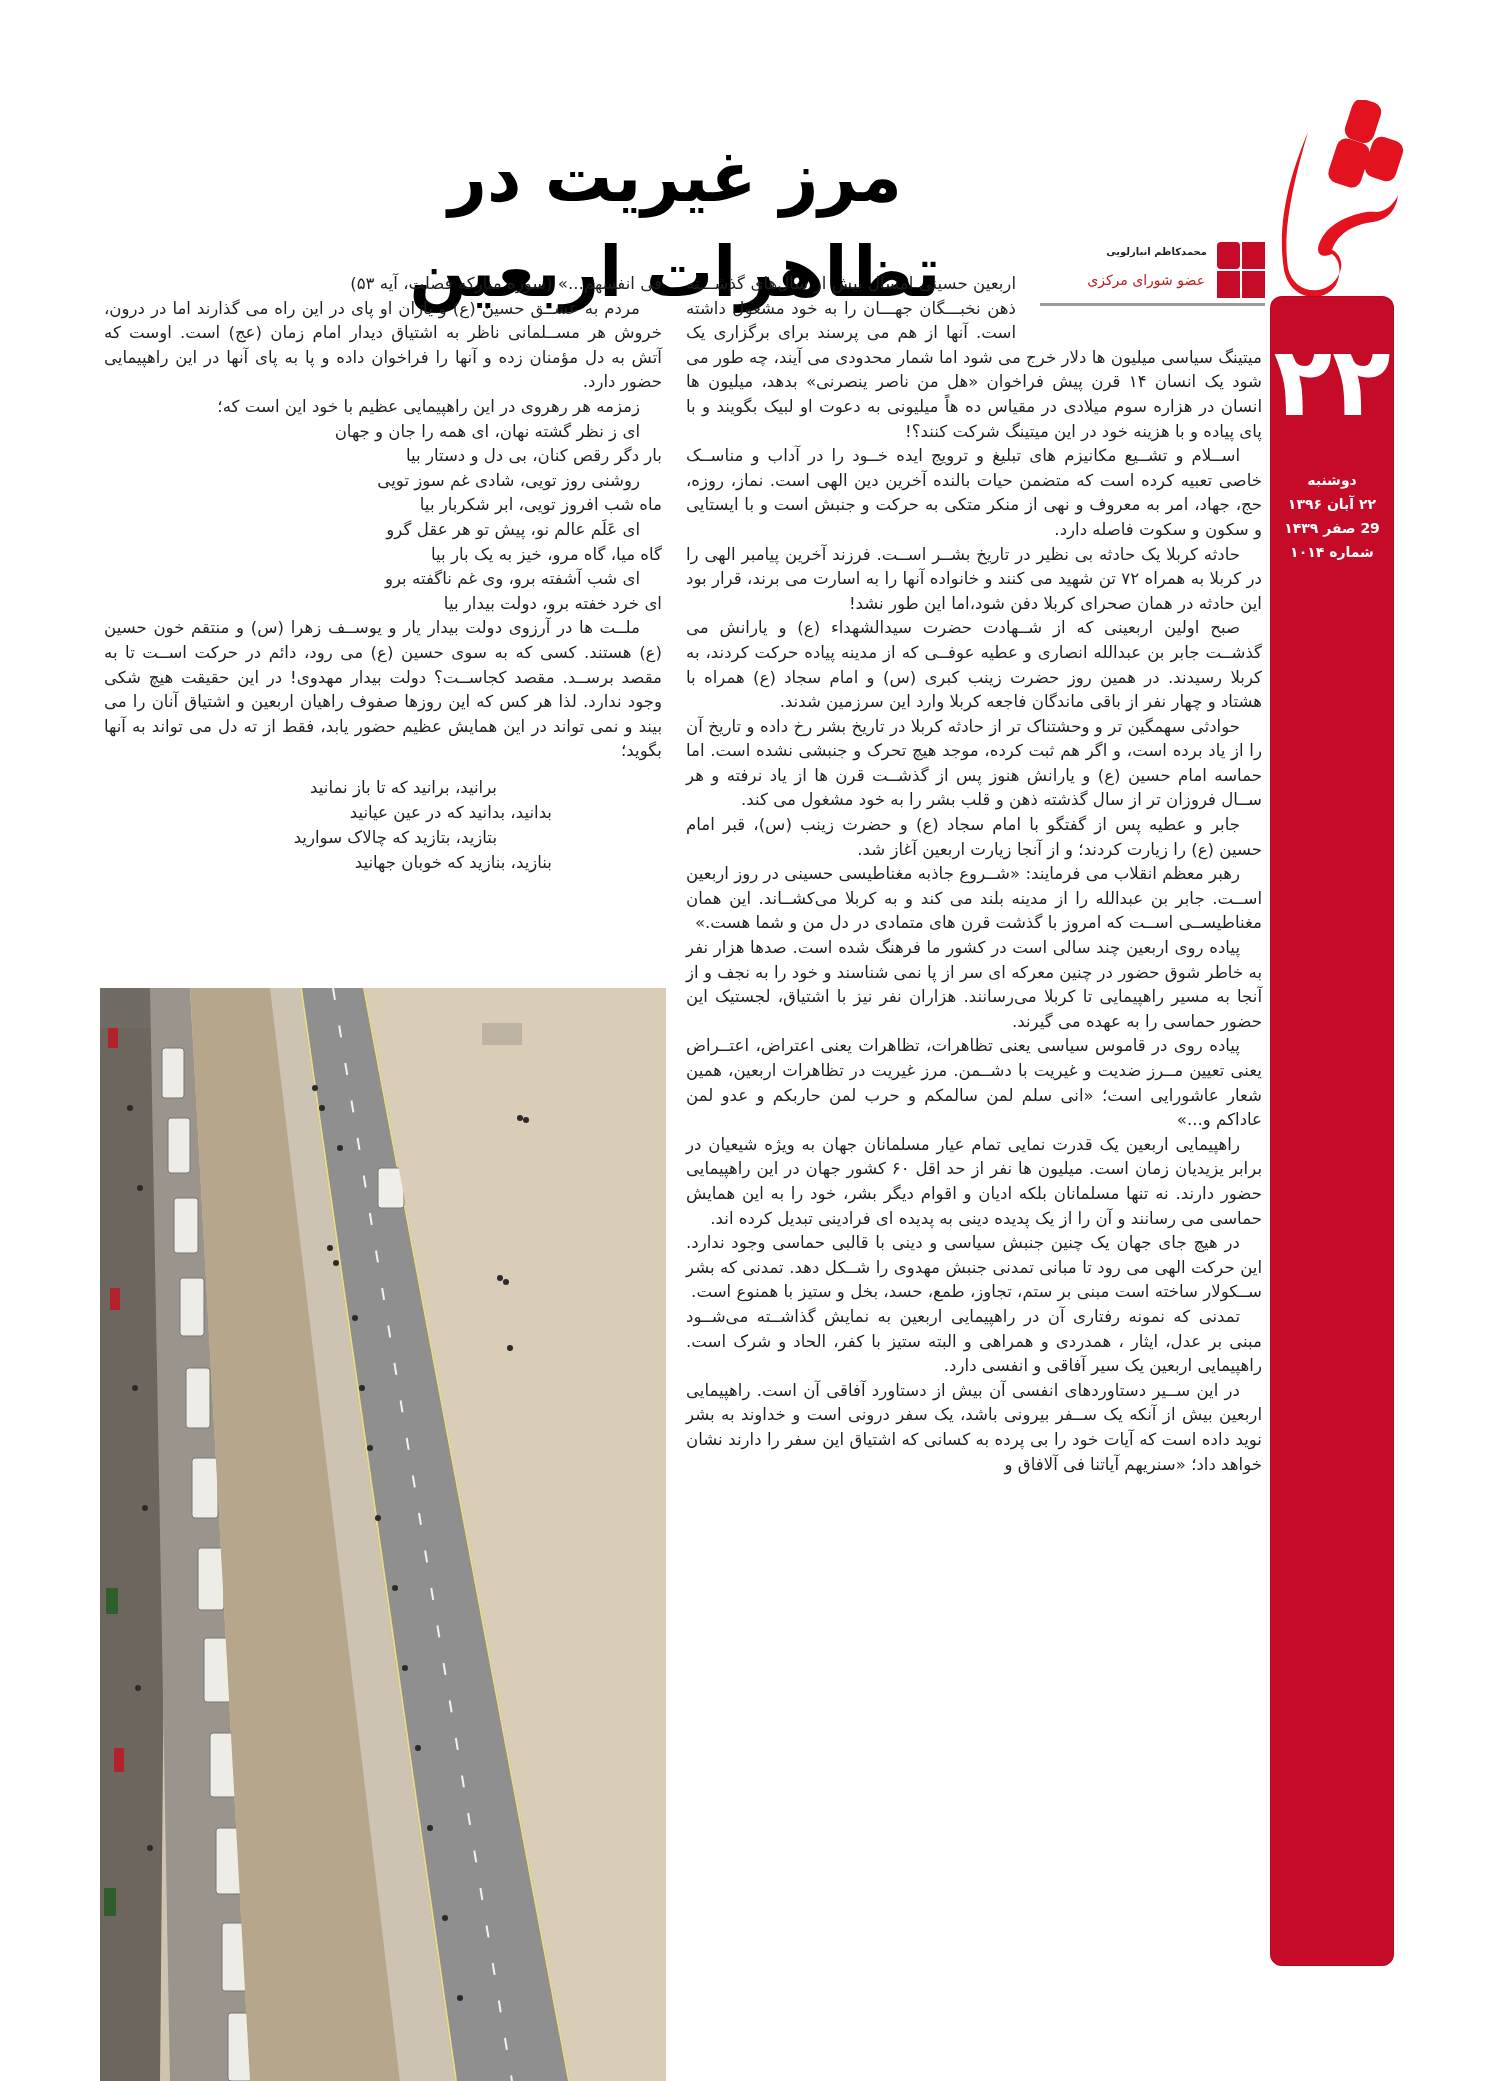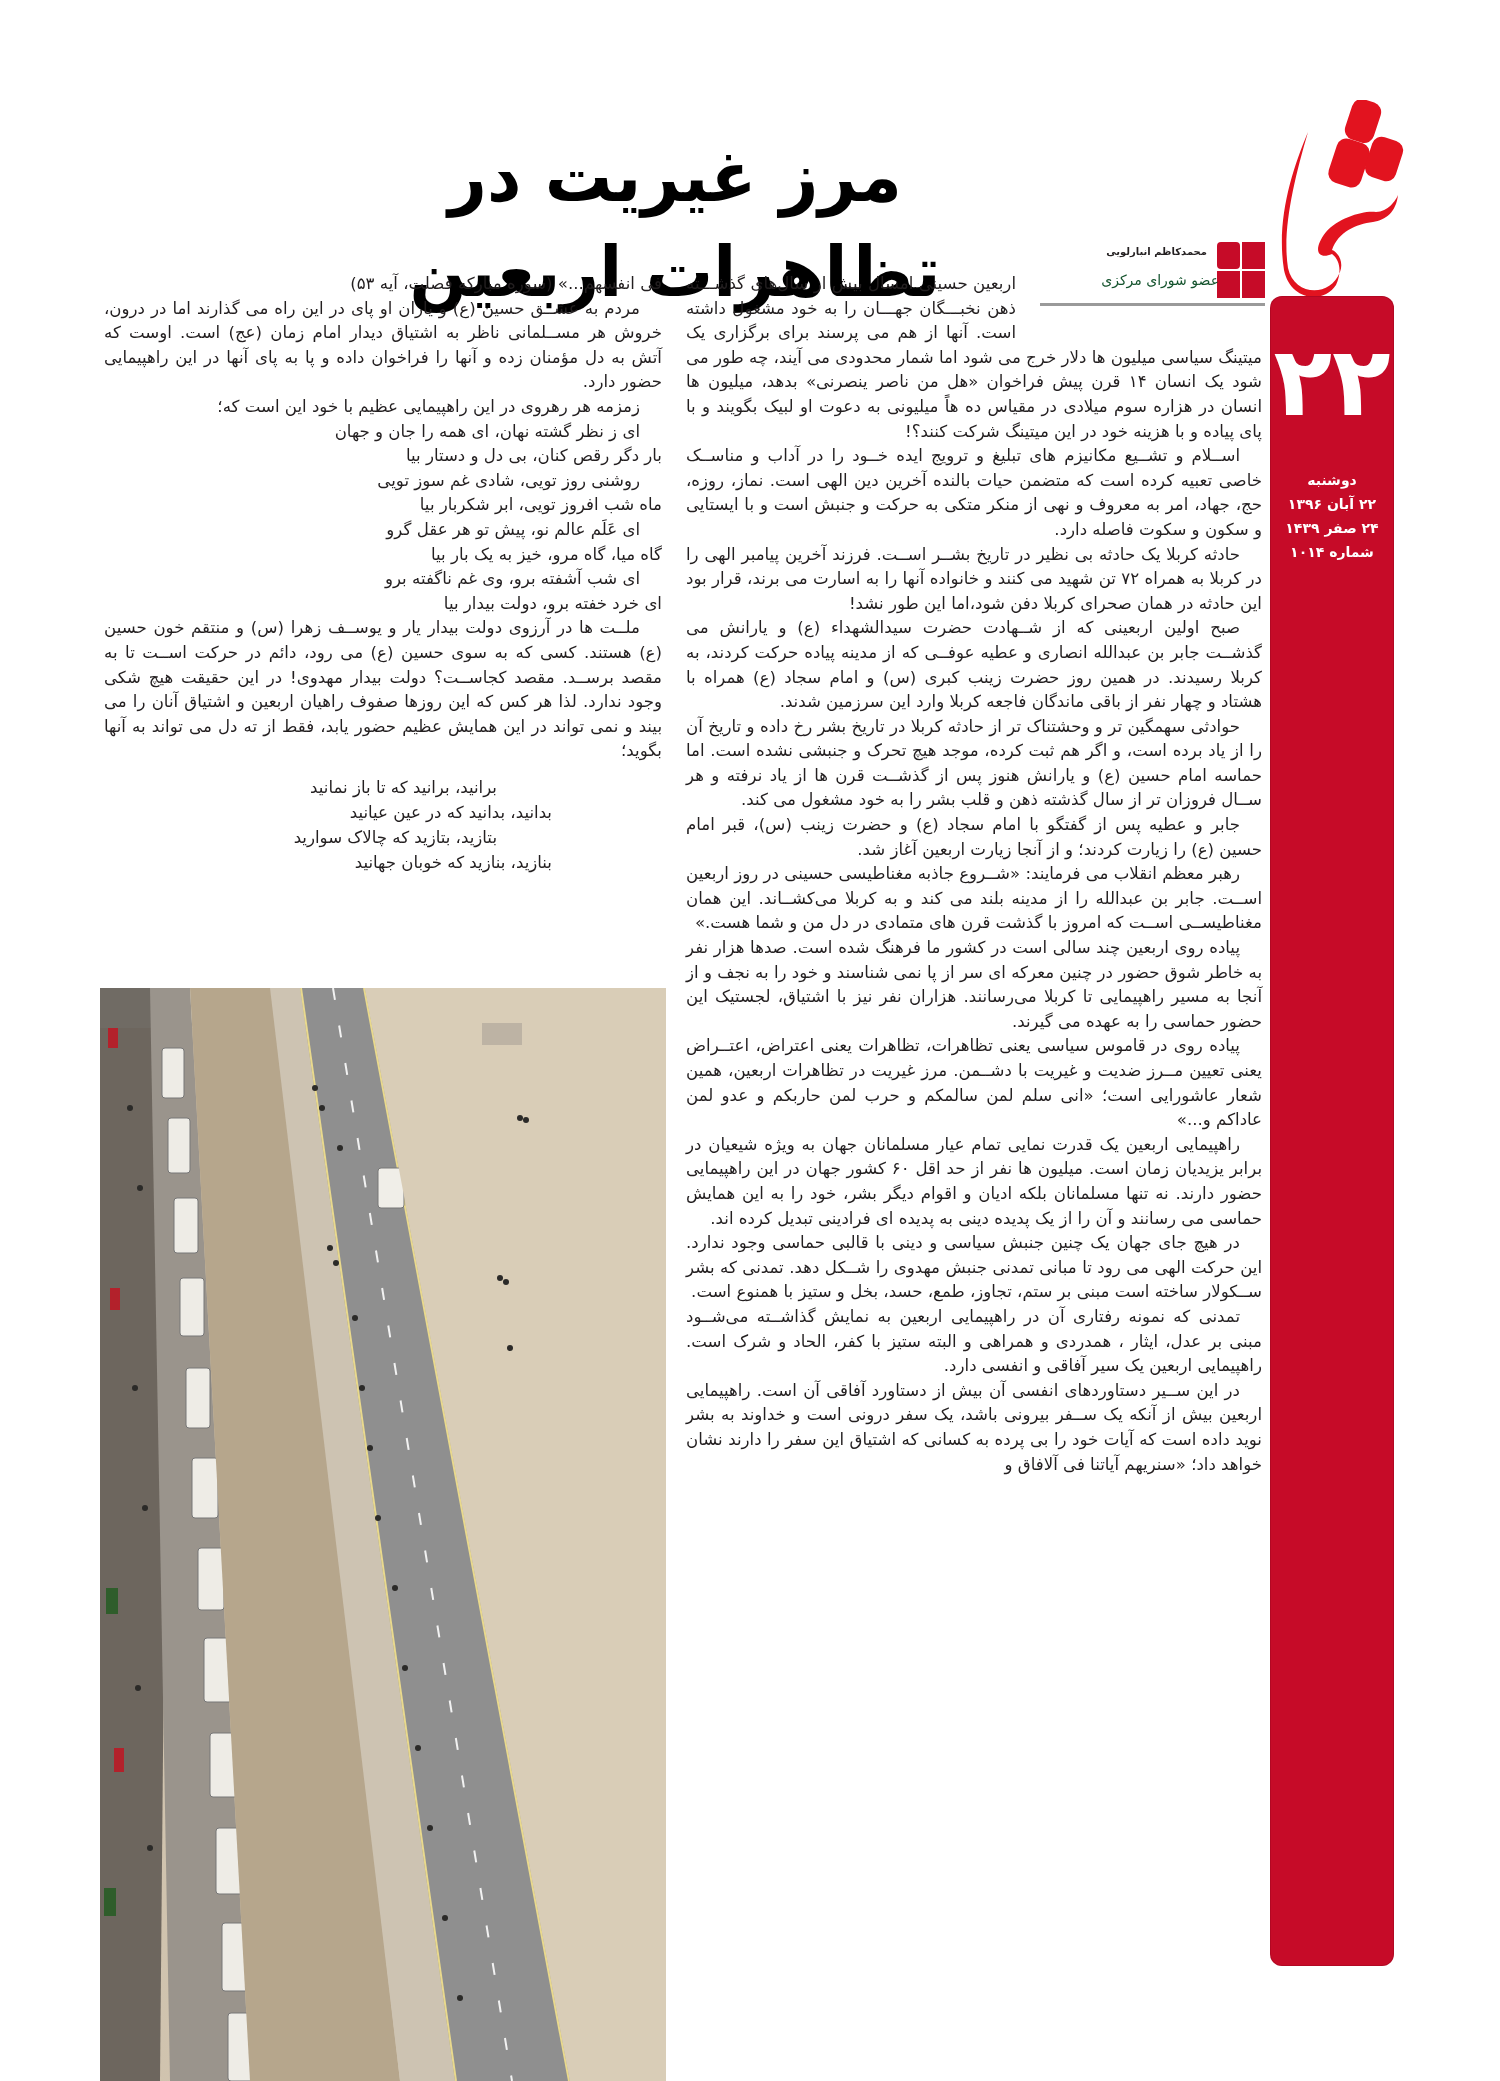--- a/index.html
+++ b/index.html
@@ -46,21 +46,21 @@
       position: absolute; left: 1040px; top: 242px; width: 225px; height: 64px;
     }
     .author-box .author-icon {
       position: absolute; right: 0; top: 0; width: 48px; height: 56px;
     }
     .author-box .author-name {
       position: absolute; right: 58px; top: 4px; font-size: 10px; font-weight: bold;
       color: #231f20; white-space: nowrap;
     }
     .author-box .author-role {
-      position: absolute; right: 46px; top: 30px; font-size: 14px; color: #14532d;
+      position: absolute; right: 60px; top: 30px; font-size: 14px; color: #b91c1c;
       white-space: nowrap;
     }
     .author-box .underline {
       position: absolute; left: 0; right: 0; bottom: 0; height: 3px; background: #9a9a9a;
     }
 
     
     .column {
       position: absolute; font-size: 16.6px; line-height: 24.6px; text-align: justify;
       text-align-last: right; color: #231f20;
@@ -107,21 +107,21 @@
              C 128 112, 118 120, 105 122 C 88 124, 70 132, 64 150 C 70 152, 76 162, 72 172
              C 62 198, 26 196, 20 168 C 14 130, 26 80, 40 32 Z" fill="#e2131f"></path>
   </svg>
 </div>
 
 <div class="issue-strip rtl">
   <div class="page-number">۲۲</div>
   <div class="meta">
     <div>دوشنبه</div>
     <div>۲۲ آبان ۱۳۹۶</div>
-    <div>۲۴ صفر ۱۴۳۹</div>
+    <div>29 صفر ۱۴۳۹</div>
     <div>شماره ۱۰۱۴</div>
   </div>
 </div>
 
 <h1 class="headline rtl" style="margin:0;">مرز غیریت در تظاهرات اربعین</h1>
 
 <div class="author-box rtl">
   <svg class="author-icon" viewBox="0 0 48 56">
     <rect x="0" y="0" width="23" height="27" rx="4" fill="#c60b28"></rect>
     <rect x="25" y="0" width="23" height="27" fill="#c60b28"></rect>

